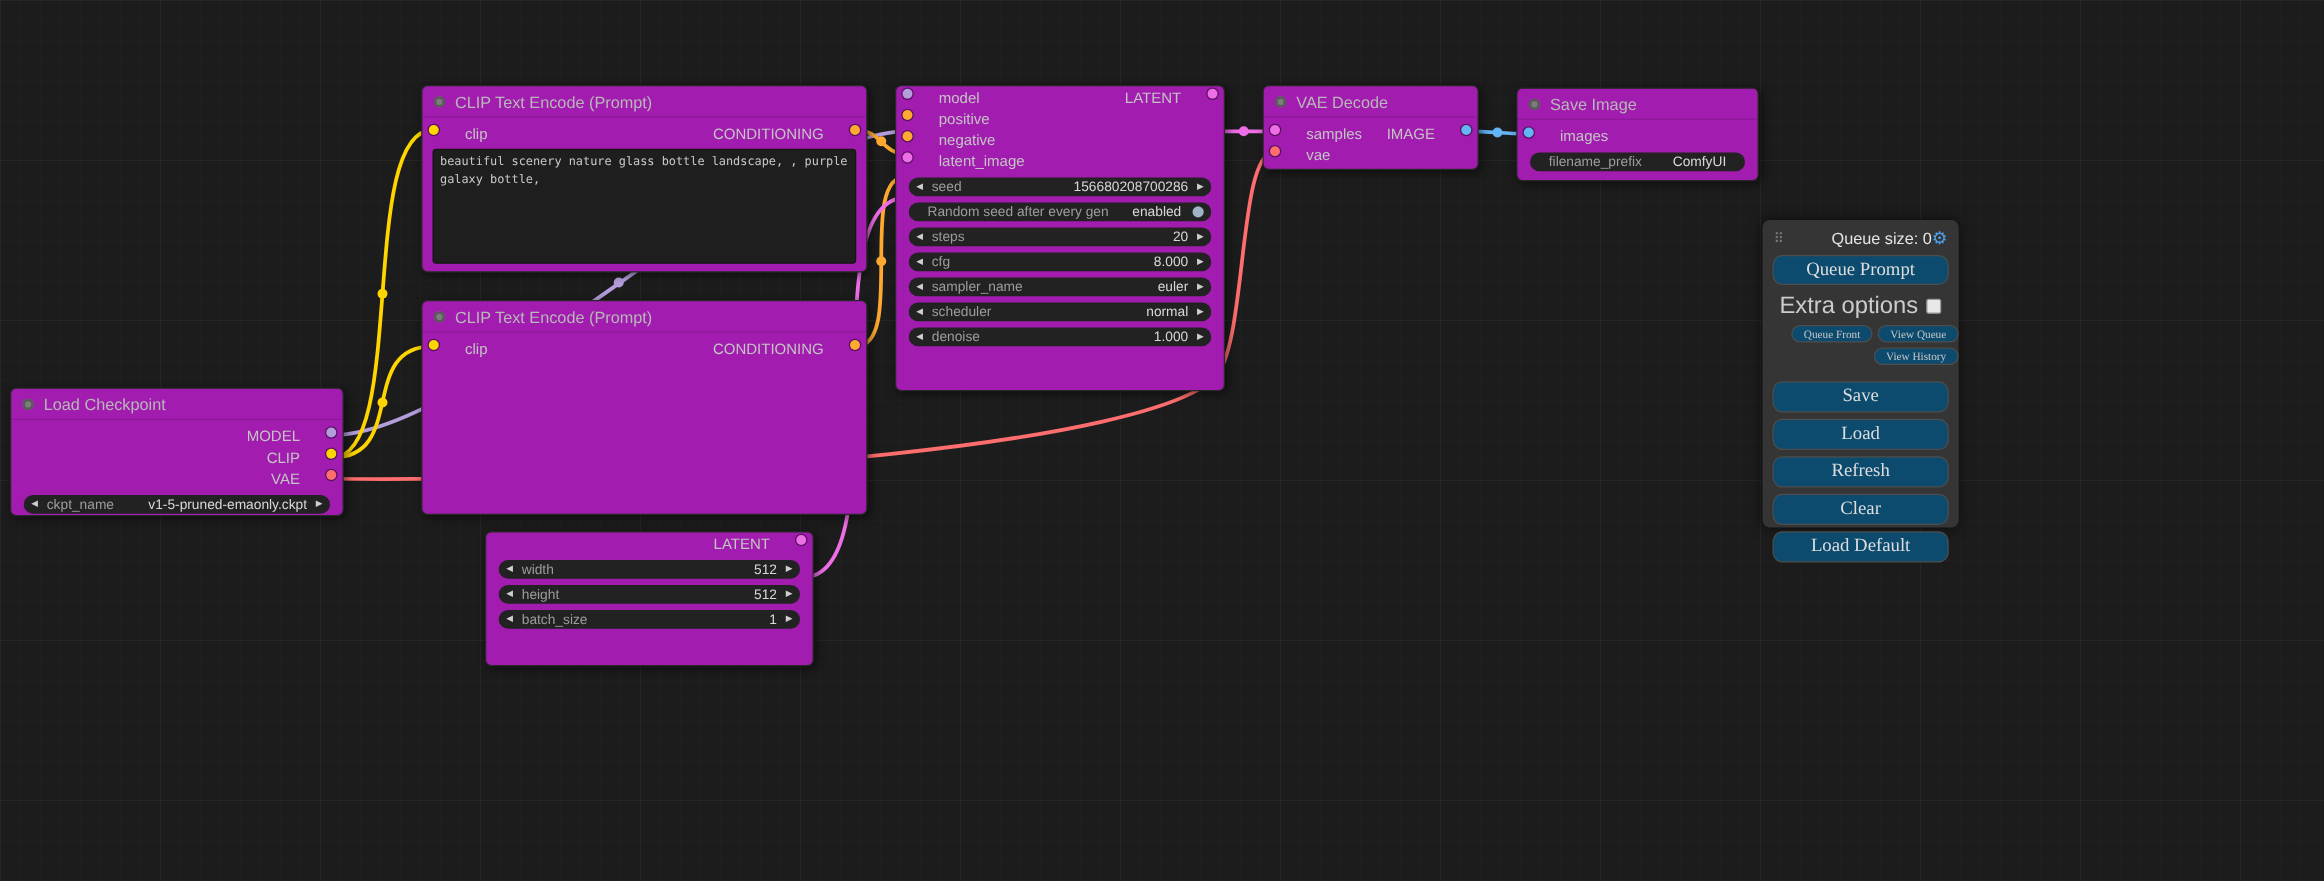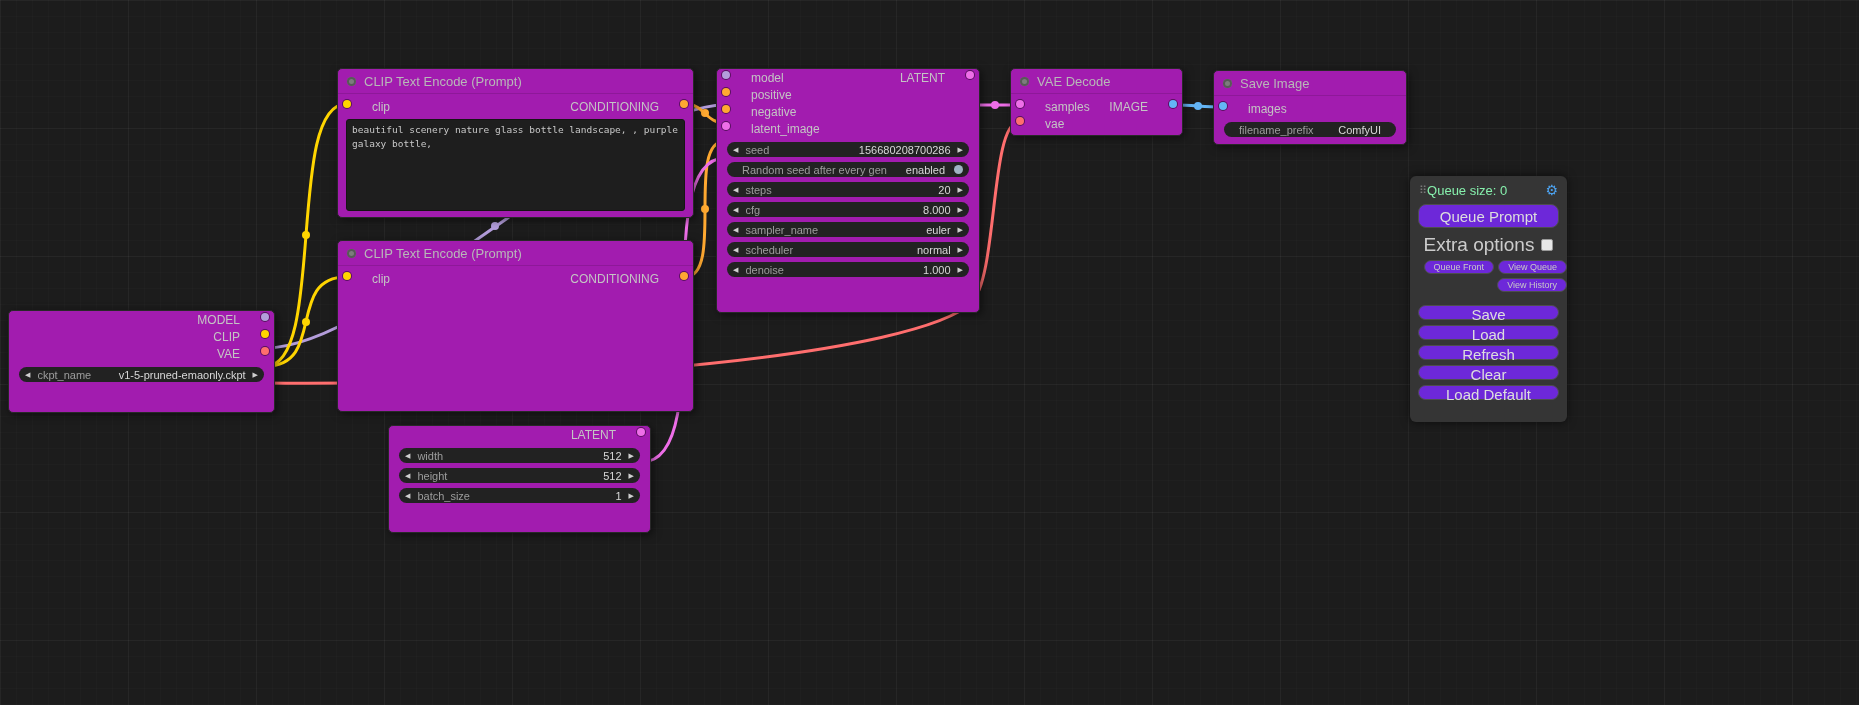--- a/index.html
+++ b/index.html
@@ -60,28 +60,28 @@
     padding:3px 5px;resize:none;outline:none;overflow:hidden;
   }
 
   .menu{
     position:absolute;left:1410px;top:176px;width:157px;height:246px;z-index:3;
     background:#353535;border-radius:6px;box-shadow:0 0 10px rgba(0,0,0,0.6);
     box-sizing:border-box;
   }
   .menu-header{display:flex;align-items:center;padding:5px 9px 0;height:18px;}
   .drag-handle{color:#7a7a7a;font-size:11px;cursor:move;}
-  .queue-size{flex:1;text-align:left;font-size:13px;color:#86efac;}
+  .queue-size{flex:1;text-align:right;font-size:13px;color:#e5e5e5;}
   .gear{color:#4da3f0;font-size:14px;cursor:pointer;line-height:1;}
   .btn{
-    display:block;background:#6d28d9;border:1px solid #4e4e4e;color:#dddddd;
-    border-radius:8px;font-family:Liberation Sans, sans-serif;cursor:pointer;
+    display:block;background:#0c4a6e;border:1px solid #4e4e4e;color:#dddddd;
+    border-radius:8px;font-family:Liberation Serif, serif;cursor:pointer;
     box-sizing:border-box;padding:0;
   }
-  .btn.big{width:141px;height:15px;margin:5px auto 0;font-size:15px;}
+  .btn.big{width:141px;height:25px;margin:5px auto 0;font-size:15px;}
   .btn.qp{height:24px;font-size:15px;}
   .btn.save-gap{margin-top:13px;}
   .small-row{display:flex;justify-content:flex-end;gap:4px;margin-top:4px;}
   .btn.small{height:14px;font-size:9px;padding:0 9px;border-radius:7px;color:#c8c8c8;}
   .extra-row{display:flex;justify-content:center;align-items:center;gap:7px;margin-top:6px;font-size:19px;color:#cccccc;}
   .checkbox{width:10px;height:10px;background:#e8e8e8;border-radius:2px;border:1px solid #9a9a9a;cursor:pointer;}
 </style>
 </head>
 <body>
 
@@ -107,20 +107,24 @@
   <circle cx="684" cy="310" r="4" fill="#ee6ee8"></circle>
 
   <path d="M971,105 C991,105 999,105 1019,105" stroke="#ee6ee8"></path>
   <circle cx="995" cy="105" r="4" fill="#ee6ee8"></circle>
 
   <path d="M1174,105 C1194,105 1202,107 1222,107" stroke="#64b5f6"></path>
   <circle cx="1198" cy="106" r="4" fill="#64b5f6"></circle>
 </svg>
 
 <div class="node" style="left:8px;top:310px;width:267px;height:103px;">
+  <div class="node-title">
+    <span class="collapse-dot"></span>
+    <span>Load Checkpoint</span>
+  </div>
   <div class="slot-row">
     <div class="out-slot">
       <span class="slot-label">MODEL</span>
       <span class="port p-model"></span>
     </div>
   </div>
   <div class="slot-row">
     <div class="out-slot">
       <span class="slot-label">CLIP</span>
       <span class="port p-clip"></span>

